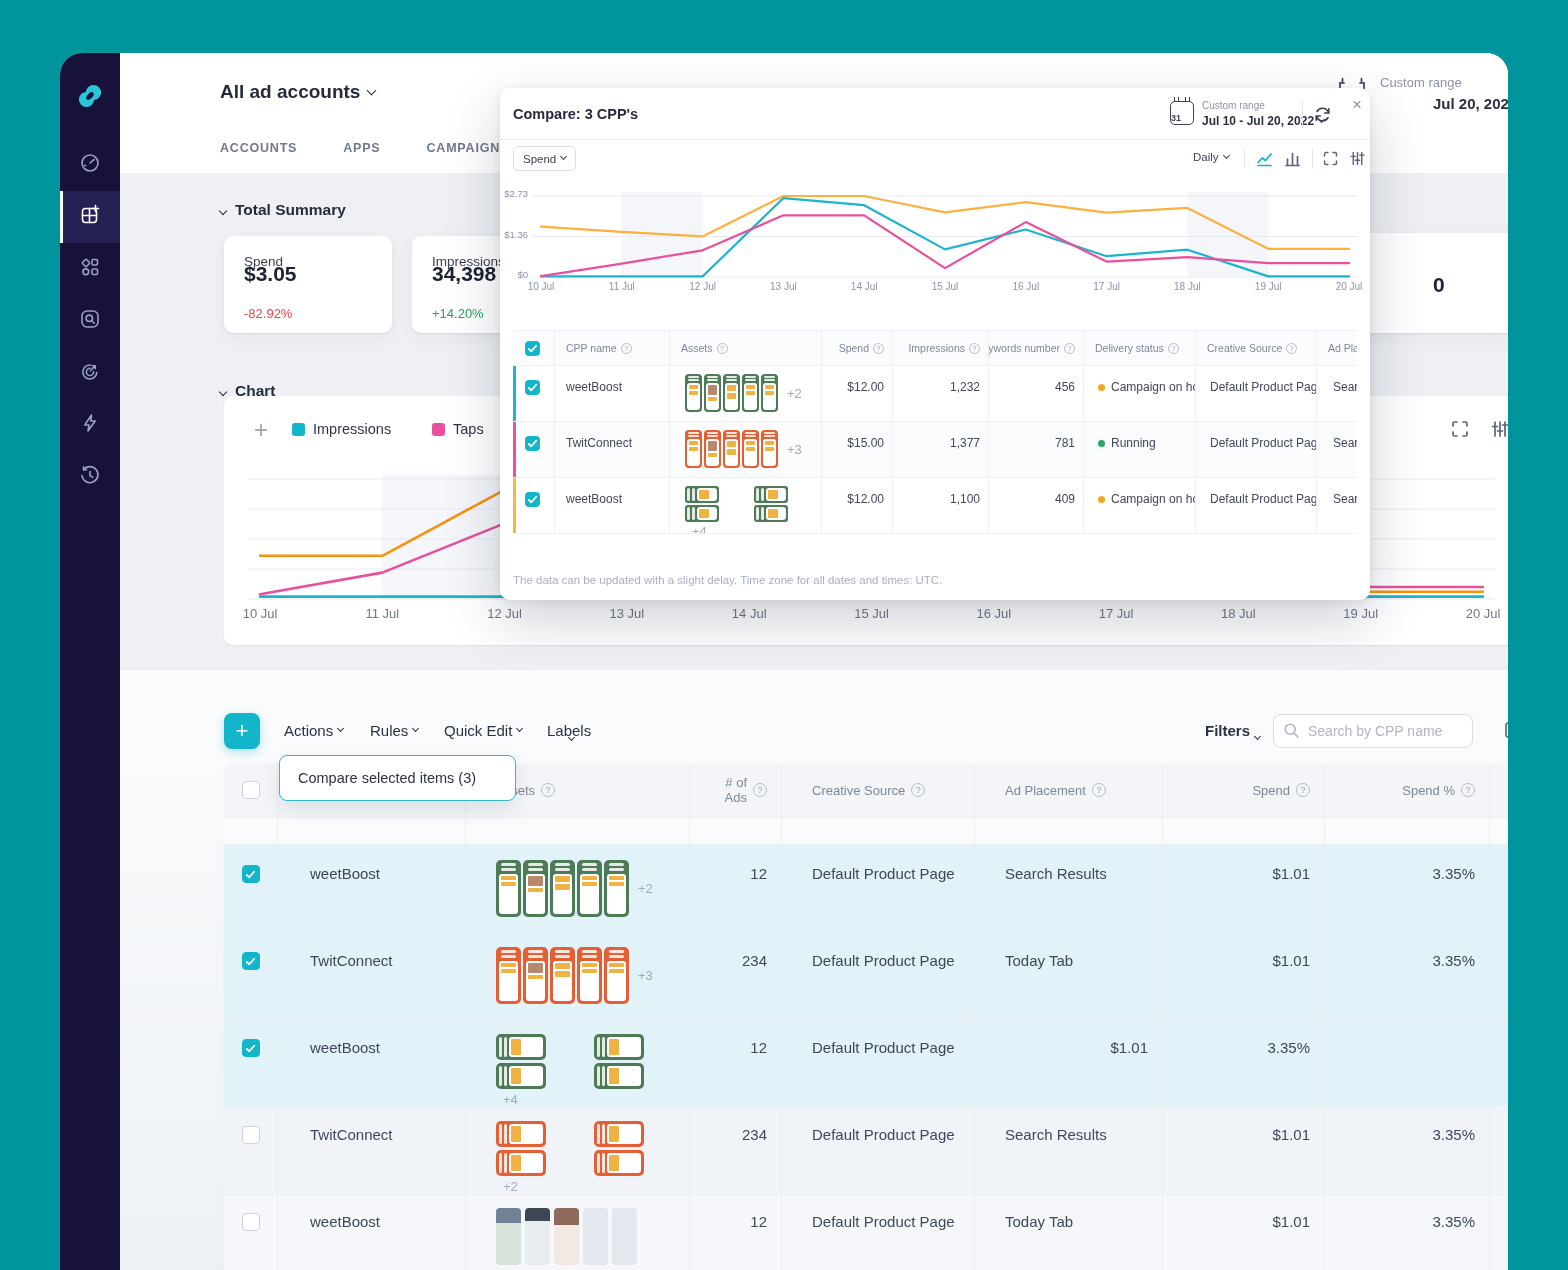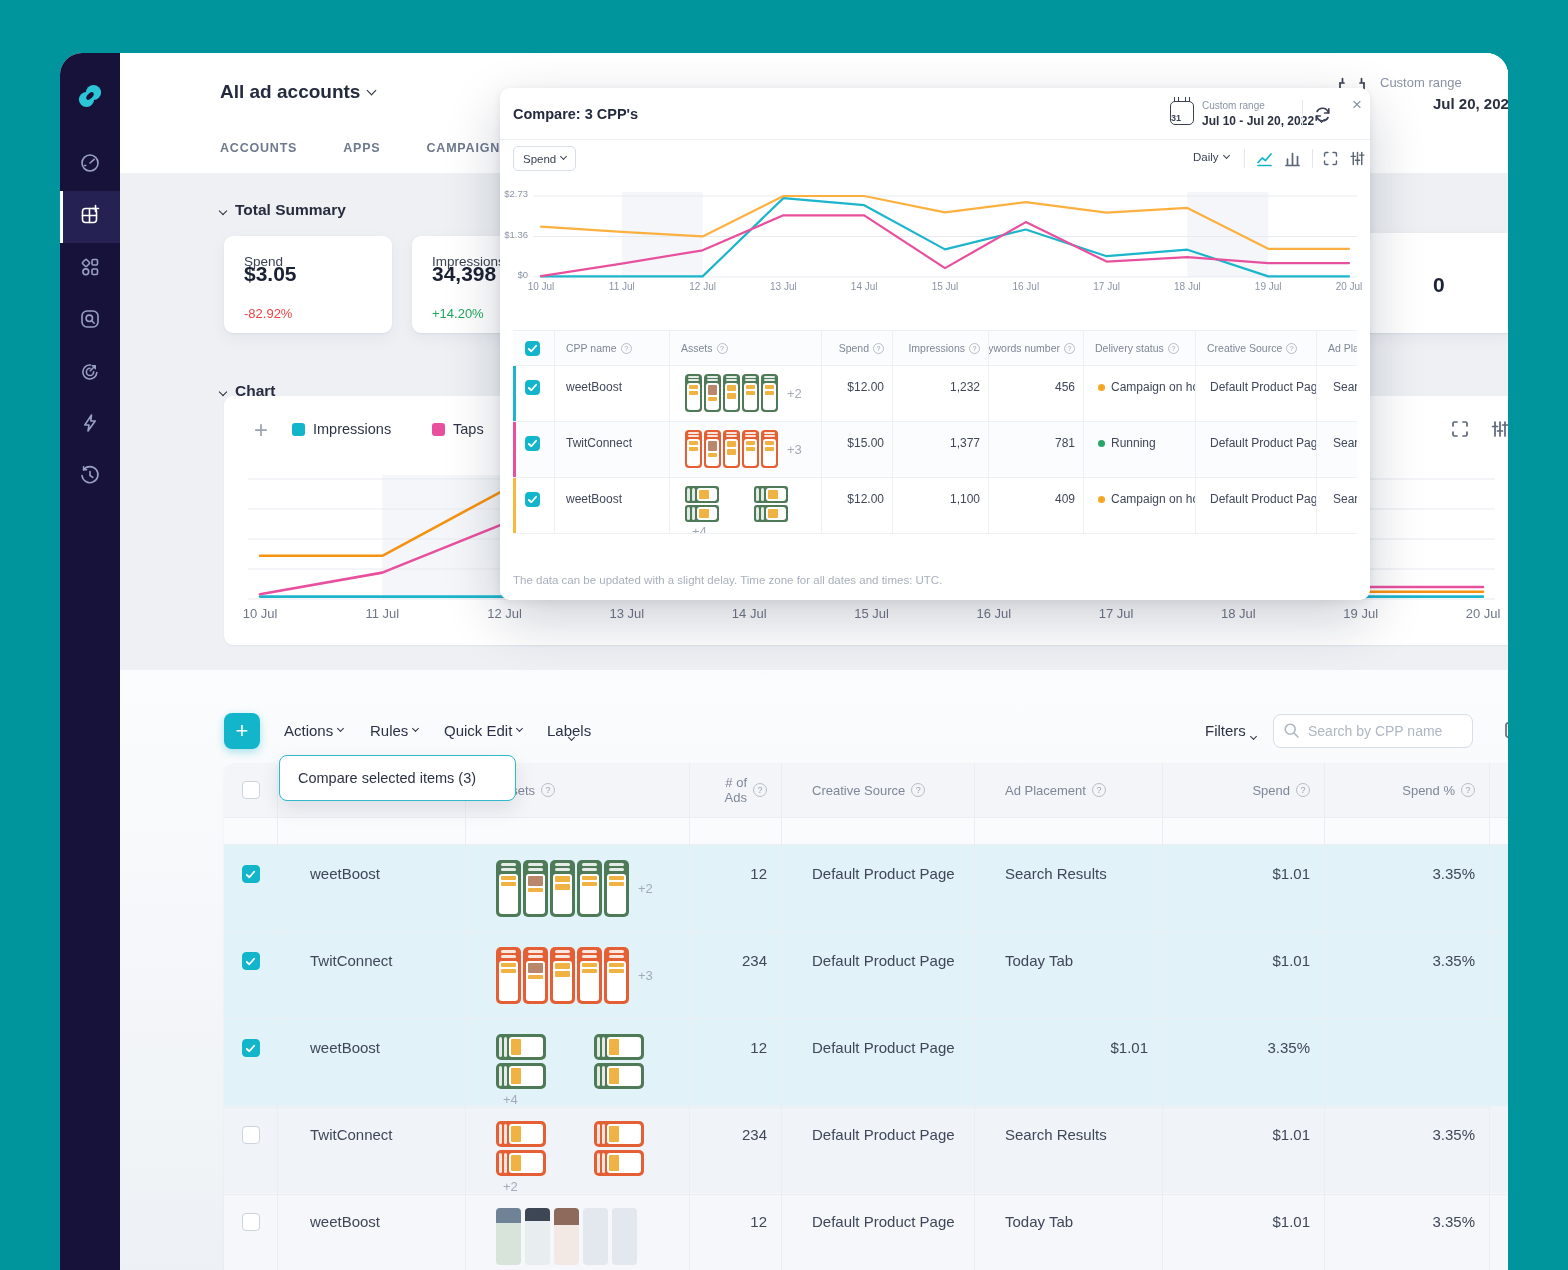--- a/index.html
+++ b/index.html
@@ -47,21 +47,21 @@
   .plot { position:absolute; left:24px; top:79px; width:1247px; height:125px; }
   .plot svg, .mplot svg { width:100%; height:100%; display:block; }
   .xlabels { position:absolute; }
   .xlabels span { position:absolute; transform:translateX(-50%); font-size:13px; color:#6f7888; white-space:nowrap; }
 
   
   .bottom { position:absolute; left:0; top:617px; right:0; bottom:0; background:linear-gradient(180deg,#fbfcfd,#edf1f5); }
   .add-btn { position:absolute; left:104px; top:43px; width:36px; height:36px; background:#12b5ca; border-radius:8px; color:#fff; font-size:22px; display:flex; align-items:center; justify-content:center; cursor:pointer; box-shadow:0 3px 8px rgba(18,181,202,.35); }
   .tool { position:absolute; top:52px; font-size:15px; font-weight:500; color:#2b3245; display:flex; align-items:center; cursor:pointer; }
   .dropdown { position:absolute; left:159px; top:85px; width:237px; height:46px; background:#fff; border:1px solid #2fb9c9; border-radius:8px; box-shadow:0 8px 20px rgba(20,30,60,.10); z-index:6; display:flex; align-items:center; padding-left:18px; font-size:14.5px; color:#2b3245; cursor:pointer; }
-  .filters { position:absolute; left:1085px; top:52px; font-size:15px; font-weight:400; color:#2b3245; display:flex; align-items:flex-end; cursor:pointer; }
+  .filters { position:absolute; left:1085px; top:52px; font-size:15px; font-weight:700; color:#2b3245; display:flex; align-items:flex-end; cursor:pointer; }
   .searchbox { position:absolute; left:1153px; top:44px; width:200px; height:34px; }
   .searchbox input { width:100%; height:100%; border:1px solid #d8dee6; border-radius:8px; padding:0 10px 0 34px; font-size:14px; color:#4d7c0f; background:#fff; font-family:"Liberation Sans",sans-serif; }
   .searchbox input::placeholder { color:#aeb7c4; }
   .searchbox .mag { position:absolute; left:10px; top:8px; width:17px; height:17px; color:#aeb7c4; }
   .cols-ico { position:absolute; left:1383px; top:49px; width:22px; height:22px; color:#6b7585; cursor:pointer; }
 
   .mtable { position:absolute; left:104px; top:93px; width:1294px; bottom:0; background:#fff; border-radius:10px 10px 0 0; overflow:hidden; box-shadow:0 1px 3px rgba(23,30,60,.05); }
   .trow { display:grid; grid-template-columns:54px 188px 224px 92px 193px 188px 162px 165px 28px; }
   .trow > div { border-right:1px solid #eaedf1; border-bottom:1px solid #eaedf1; position:relative; }
   .trow > div:last-child { border-right:none; }

